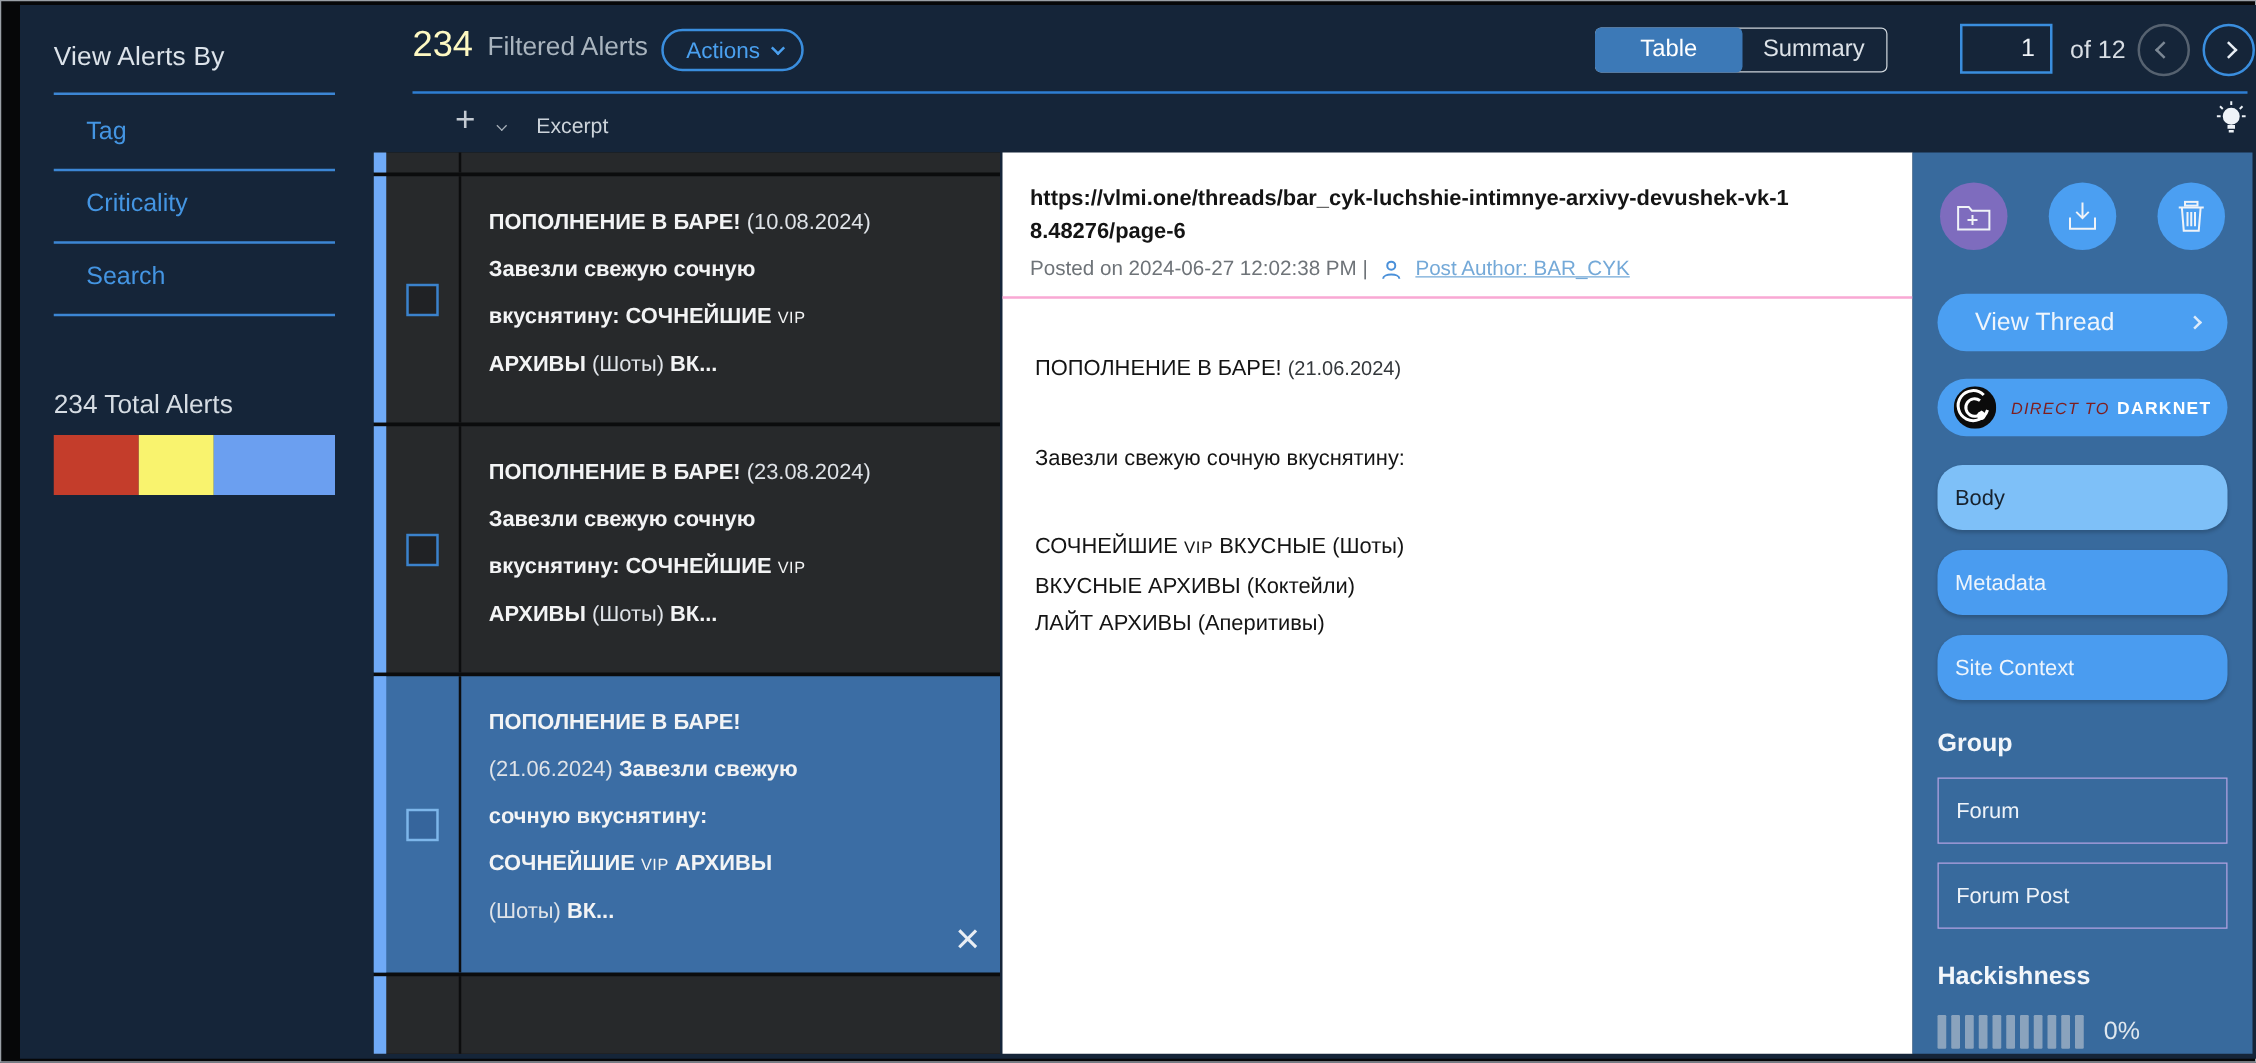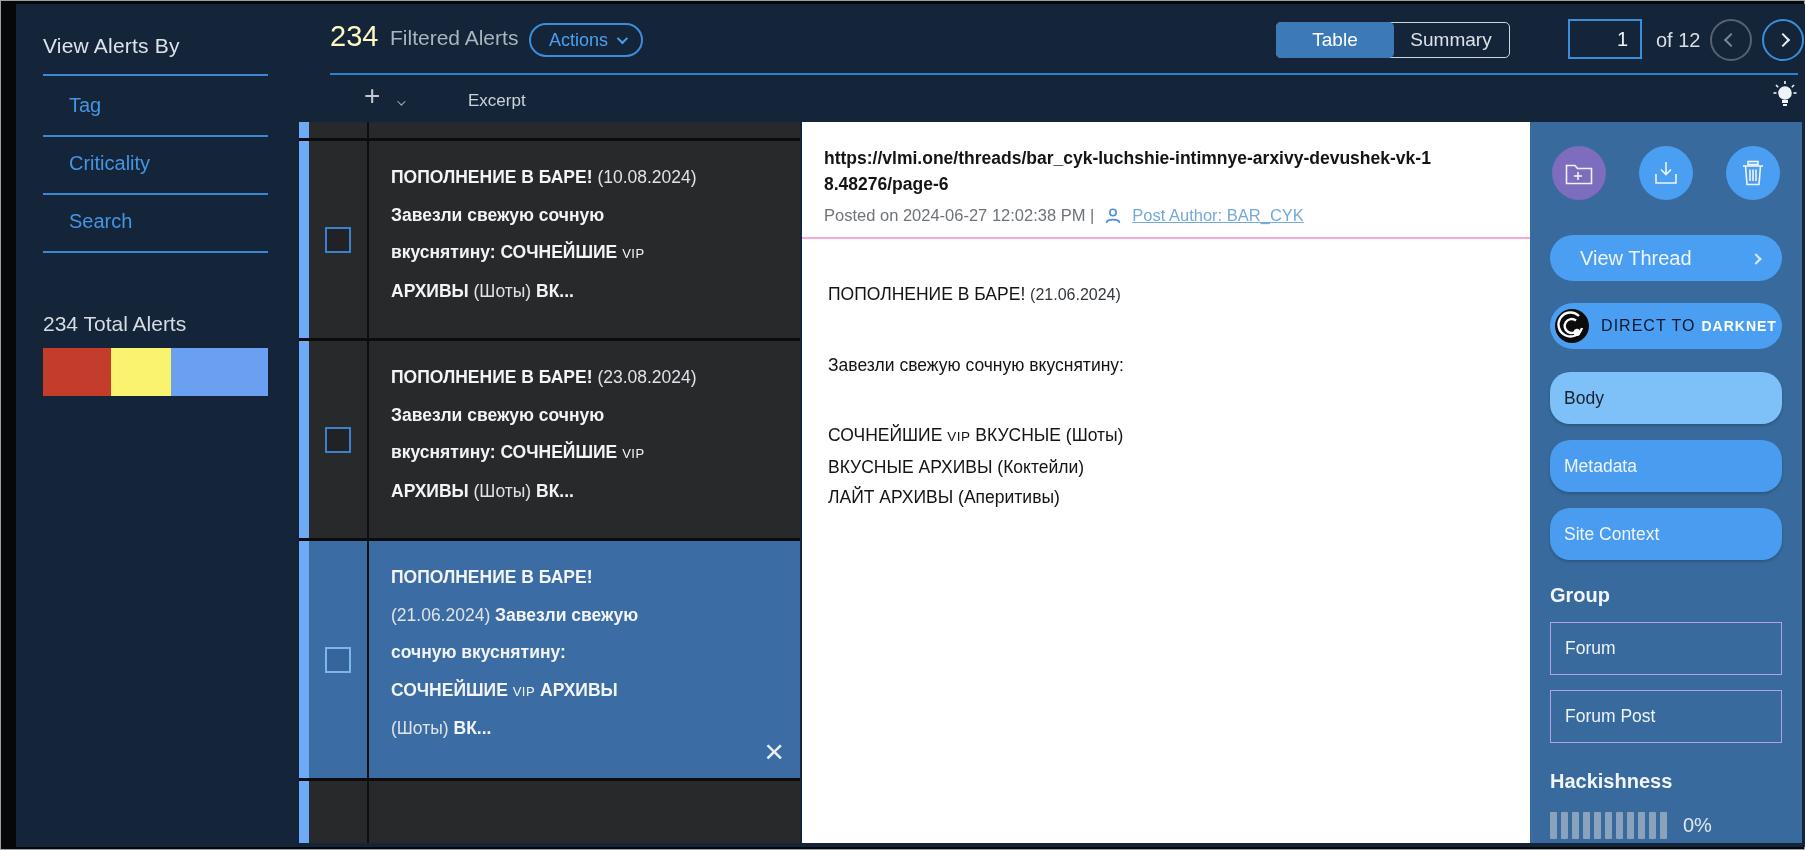--- a/index.html
+++ b/index.html
@@ -40,21 +40,21 @@
     display:flex; align-items:center; justify-content:center; cursor:pointer; }
   .pager-prev { left:1694px; border:2px solid #566270; color:#7b8794; }
   .pager-next { left:1746px; border:2px solid #3a8ede; color:#e9eff5; }
   .pager-circle .chev { width:10px; height:10px; }
 
   .hdr-line { position:absolute; left:314px; top:69px; width:1468px; height:2px; background:#2e7ed2; }
 
   .col-add { position:absolute; left:348px; top:76px; font-size:28px; font-weight:300; color:#c3cad2; cursor:pointer; }
   .col-add-chev { position:absolute; left:381px; top:88px; color:#aab3bc; }
   .col-add-chev .chev { width:6px; height:6px; border-width:1.5px; }
-  .excerpt-hdr { position:absolute; left:413px; top:87px; font-size:17px; color:#ccd3da;margin-left:39px; }
+  .excerpt-hdr { position:absolute; left:413px; top:87px; font-size:17px; color:#ccd3da; }
   .bulb { position:absolute; left:1756px; top:76px; }
 
   
   .atable { position:absolute; left:283px; top:118px; width:501px; height:721px;
     background:#0b0c0d; display:flex; flex-direction:column; gap:3px; }
   .arow, .thead-row { display:flex; background:#27292b; }
   .thead-row { height:16px; }
   .arow.sel { background:#3b6da4; }
   .strip { width:10px; background:#6faaf7; flex:none; }
   .cbcol { width:60px; flex:none; display:flex; align-items:center; justify-content:center;
@@ -87,21 +87,21 @@
   .circ-row { position:absolute; left:22px; right:22px; top:24px; display:flex; justify-content:space-between; }
   .circ { width:54px; height:54px; border-radius:50%; display:flex; align-items:center; justify-content:center; cursor:pointer; }
   .circ.purple { background:#7e6cbe; }
   .circ.blue { background:#4b9ff2; }
   .pill { position:absolute; left:20px; right:20px; height:46px; border-radius:23px; background:#4b9ff2;
     display:flex; align-items:center; cursor:pointer; }
   .vt-pill { top:113px; }
   .vt-label { margin-left:30px; font-size:20px; color:#eef5fc; }
   .vt-chev { margin-left:auto; margin-right:22px; color:#dcebfa; }
   .dn-pill { top:181px; justify-content:center; gap:12px; }
-  .dn-prefix { font-size:16px; letter-spacing:1px; color:#0f172a; }
+  .dn-prefix { font-size:13px; letter-spacing:1px; color:#7f1d1d;font-style:italic; }
   .dn-bold { font-size:14px; font-weight:bold; letter-spacing:1px; color:#ffffff; margin-left:-6px; }
   .stab { position:absolute; left:20px; right:20px; height:52px; background:#4a9cf0; color:#eef5fc;
     font-size:17.5px; display:flex; align-items:center; padding-left:14px; cursor:pointer;
     box-shadow:0 2px 3px rgba(0,0,0,.18);border-radius:20px; }
   .stab.active { background:#7ec0f8; color:#17222e; }
   .side-h { position:absolute; left:20px; font-size:20px; font-weight:bold; color:#f2f6fa; }
   .gbox { position:absolute; left:20px; right:20px; height:53px; border:1px solid #b2a2e2; color:#eef3f9;
     font-size:17.5px; display:flex; align-items:center; padding-left:14px; cursor:pointer; }
   .hack-row { position:absolute; left:20px; top:690px; display:flex; align-items:center; }
   .ticks { display:flex; gap:4px; }

